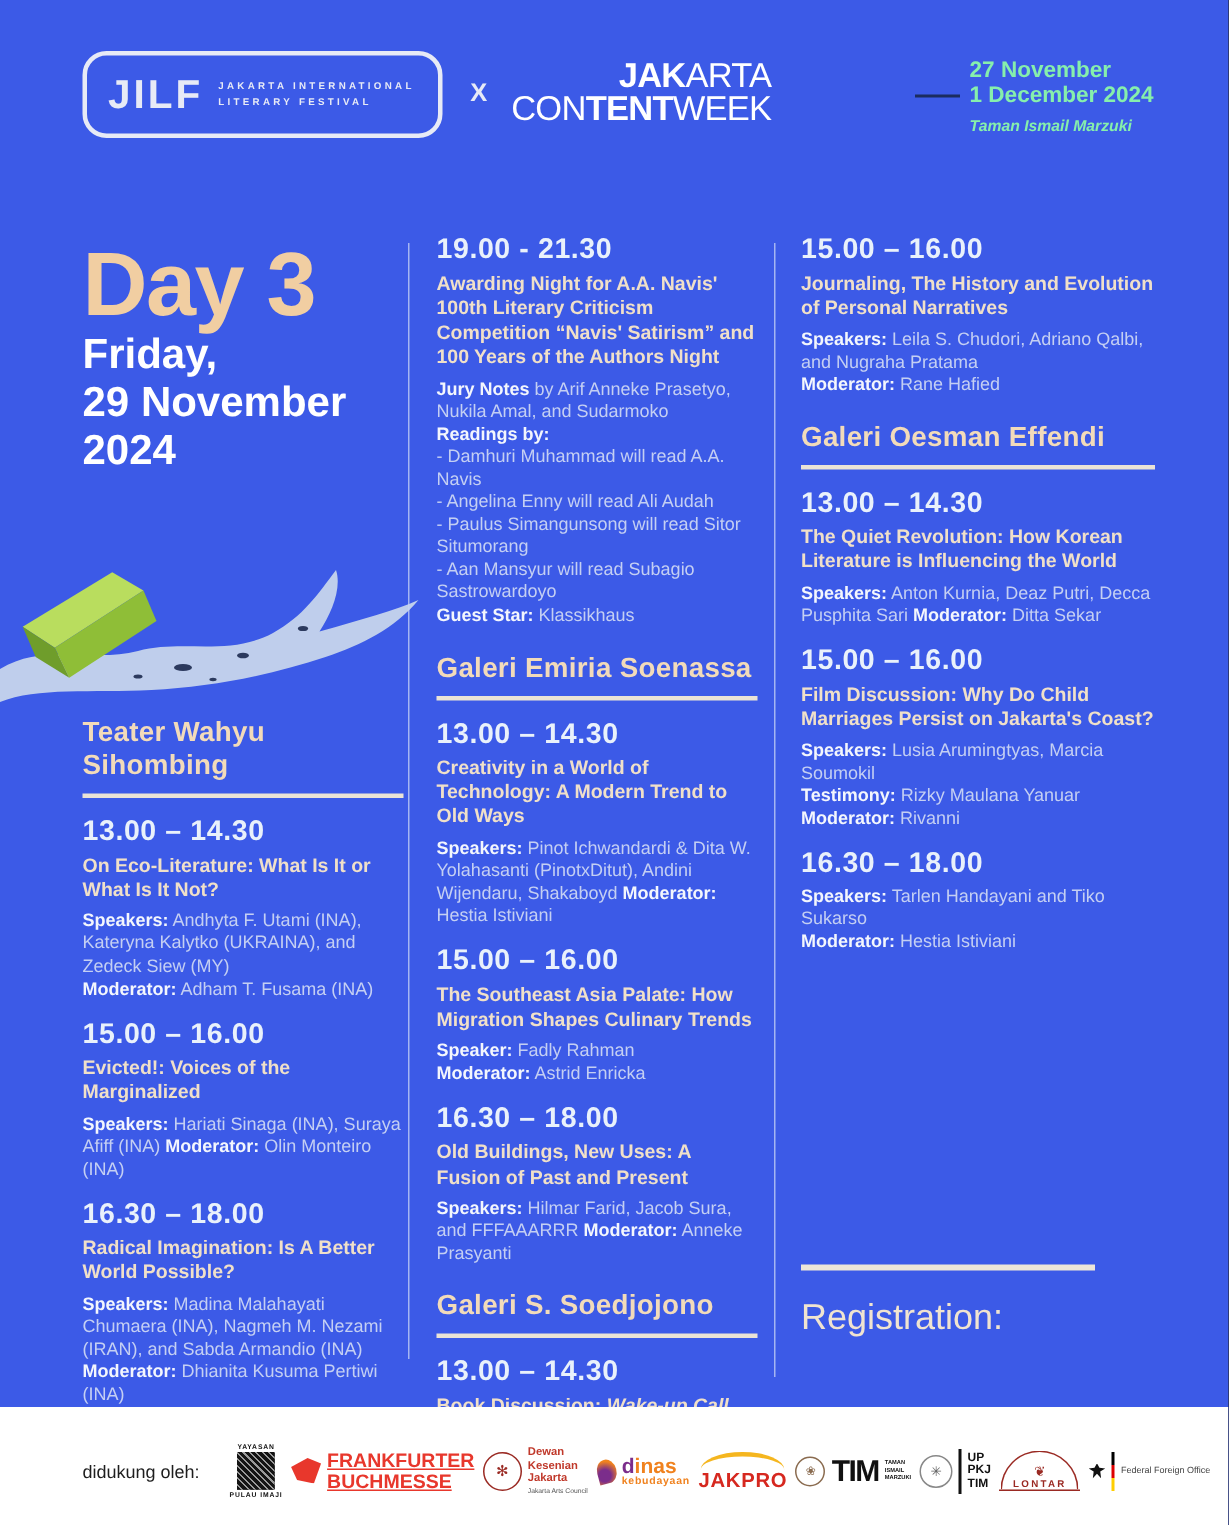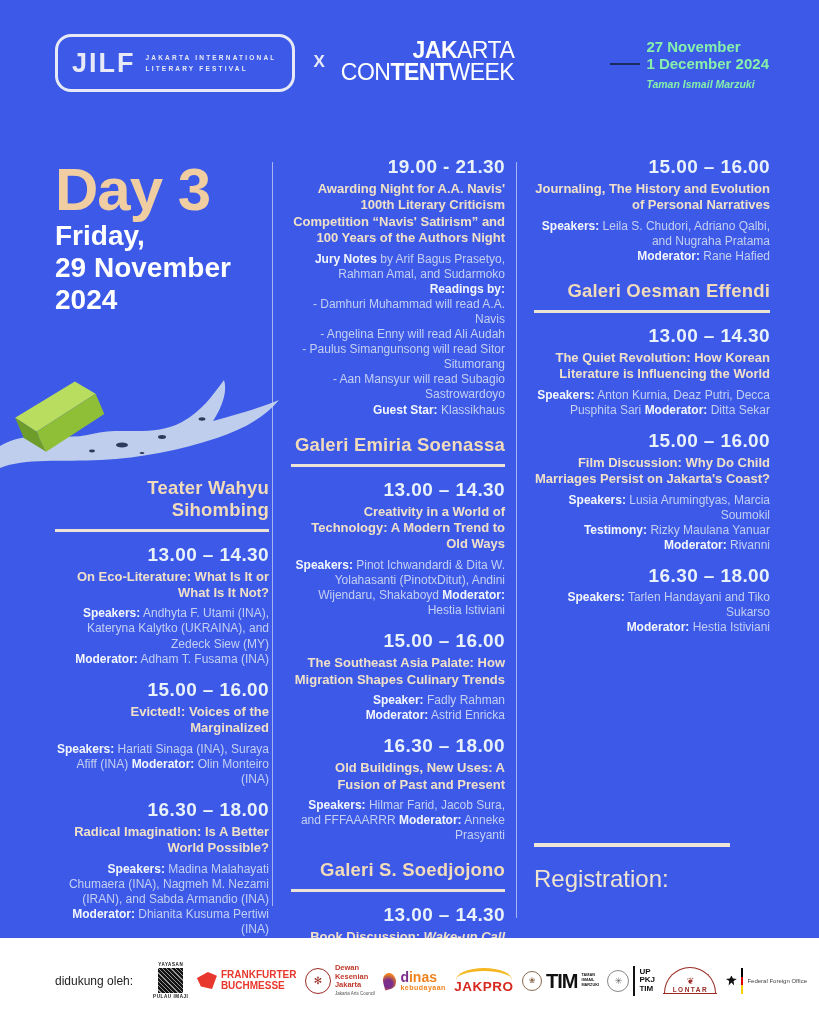--- a/index.html
+++ b/index.html
@@ -33,21 +33,21 @@
   #col-1{left:291px;width:214px;}
   #col-2{left:534px;width:236px;}
   .divider{position:absolute;width:1px;background:rgba(200,212,246,.75);}
   #divider-1{left:272px;top:162px;height:744px;}
   #divider-2{left:516px;top:162px;height:756px;}
   
   .day-title{font-size:60px;line-height:1;font-weight:800;color:#F1CEA2;letter-spacing:-1px;margin-bottom:0;}
   .day-date{font-size:28px;line-height:1.15;font-weight:800;color:#FFFFFF;}
   .day-spacer{height:160px;}
   
-  .section{margin-top:16px;text-align:right;}
+  .section{margin-top:16px;}
   .section:first-child{margin-top:0;}
   .venue-heading{font-size:18.5px;font-weight:800;color:#F2DBBA;letter-spacing:.2px;}
   .venue-underline{height:3px;background:#EAE3D6;margin:8px 0 6px 0;}
   .event{margin-top:12px;}
   .event:first-child{margin-top:0;}
   .event-time{font-size:19px;font-weight:800;color:#E9F1FB;letter-spacing:.4px;margin-bottom:3px;}
   .event-title{font-size:13px;font-weight:700;color:#F0E0C9;line-height:1.26;margin-bottom:5px;}
   .event-title .italic{font-style:italic;}
   .event-detail{font-size:12px;color:#C4CFF3;line-height:1.26;}
   .event-detail .bold-label{font-weight:700;color:#F3F6FD;}
@@ -63,21 +63,21 @@
     display:flex;align-items:center;padding:0 12px 0 55px;box-sizing:border-box;gap:14px;}
   .supported-by{font-size:12px;color:#1E1E1E;white-space:nowrap;margin-right:6px;}
   .sponsors{display:flex;align-items:center;flex:1;justify-content:space-between;}
   .sponsor{display:flex;align-items:center;gap:4px;}
   
   .imaji{flex-direction:column;gap:1px;}
   .imaji-top,.imaji-bot{font-size:4.5px;font-weight:700;letter-spacing:.6px;color:#111;text-align:center;}
   .imaji-block{width:25px;height:25px;background:#141414;
     background-image:repeating-linear-gradient(45deg,#141414 0 2px,#9a9a9a 2px 3px),repeating-linear-gradient(-45deg,#141414 0 3px,#777 3px 4px);}
   .fb-mark{width:20px;height:17px;background:#E8372C;clip-path:polygon(0 35%,55% 0,100% 22%,76% 100%,20% 86%);}
-  .fb-text{font-size:10px;font-weight:800;color:#E8372C;line-height:1.05;}
+  .fb-text{font-size:13px;font-weight:800;color:#E8372C;line-height:1.05;text-decoration:underline;}
   .dkj-circle{width:24px;height:24px;border:1px solid #9A2A23;border-radius:50%;display:flex;align-items:center;justify-content:center;color:#9A2A23;font-size:10px;}
   .dkj-text{font-size:7.5px;font-weight:800;color:#C0392B;line-height:1.12;}
   .dkj-sub{font-size:4.5px;color:#555;font-weight:400;margin-top:2px;line-height:1.2;}
   .dinas-flame{width:13px;height:16px;border-radius:50% 50% 50% 0;background:radial-gradient(circle at 35% 65%,#7B2D8B 30%,#F0821E 70%);transform:rotate(-15deg);}
   .dinas-name{font-size:14px;font-weight:800;color:#F0821E;line-height:1;}
   .dinas-name::first-letter{color:#7B2D8B;}
   .dinas-sub{font-size:7px;font-weight:600;color:#F0821E;letter-spacing:.5px;}
   .jakpro{flex-direction:column;gap:0;}
   .jakpro-arc{width:56px;height:9px;border-top:3px solid #F5B61F;border-radius:50%/100% 100% 0 0;}
   .jakpro-name{font-size:13.5px;font-weight:800;color:#D6281F;letter-spacing:.5px;line-height:1;}
@@ -172,21 +172,21 @@
         </div>
       </div>
   </div>
 
   <div class="col" id="col-1">
     <div id="col-1-events">
         <div class="section">
           <div class="event">
             <div class="event-time">19.00 - 21.30</div>
             <div class="event-title"><span>Awarding Night for A.A. Navis' 100th Literary Criticism Competition “Navis' Satirism” and 100 Years of the Authors Night</span></div>
-            <div class="event-detail"><span class="bold-label">Jury Notes</span><span> by Arif Bagus Prasetyo, Rahman Amal, and Sudarmoko</span></div>
+            <div class="event-detail"><span class="bold-label">Jury Notes</span><span> by Arif Anneke Prasetyo, Nukila Amal, and Sudarmoko</span></div>
             <div class="event-detail"><span class="bold-label">Readings by:</span></div>
             <div class="event-detail"><span>- Damhuri Muhammad will read A.A. Navis</span></div>
             <div class="event-detail"><span>- Angelina Enny will read Ali Audah</span></div>
             <div class="event-detail"><span>- Paulus Simangunsong will read Sitor Situmorang</span></div>
             <div class="event-detail"><span>- Aan Mansyur will read Subagio Sastrowardoyo</span></div>
             <div class="event-detail"><span class="bold-label">Guest Star:</span><span> Klassikhaus</span></div>
           </div>
         </div>
         <div class="section">
           <div class="venue-heading">Galeri Emiria Soenassa</div>

